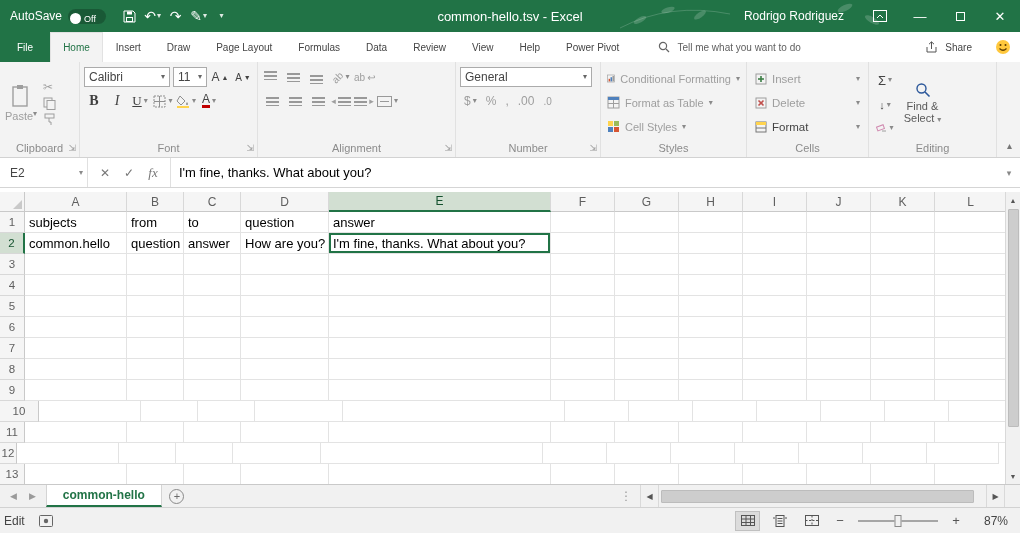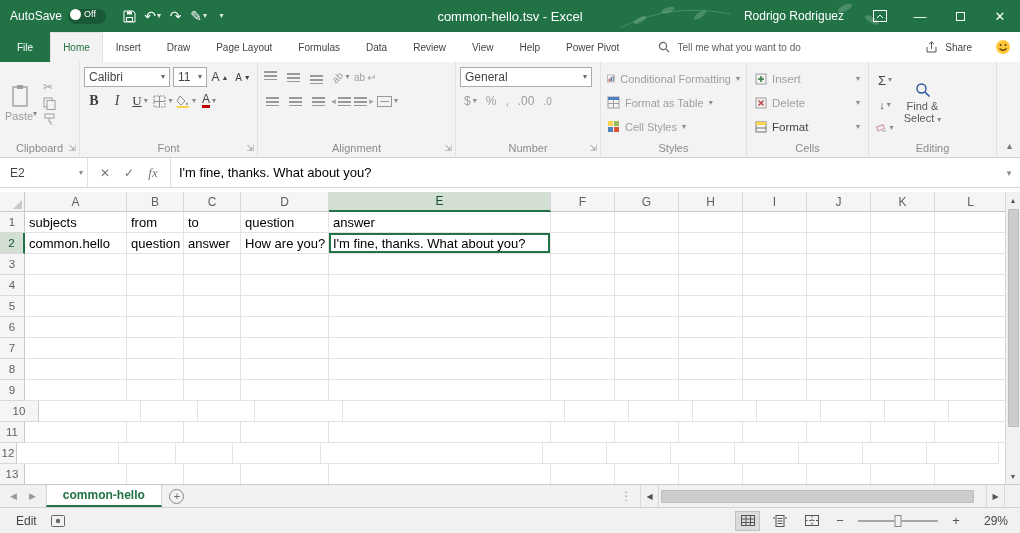--- a/index.html
+++ b/index.html
@@ -4,21 +4,21 @@
 <style>
 *{margin:0;padding:0;box-sizing:border-box}
 html,body{width:1020px;height:533px;overflow:hidden}
 body{font-family:"Liberation Sans",sans-serif;background:#fff;color:#222}
 .app{width:1020px;height:533px;display:flex;flex-direction:column}
 .dd{font-size:8px;color:#8a8a8a;line-height:1}
 
 .titlebar{height:32px;background:#217346;color:#fff;display:flex;align-items:center;position:relative;flex:none}
 .decor{position:absolute;right:130px;top:0;pointer-events:none}
 .autosave{display:flex;align-items:center;gap:6px;font-size:12px;padding:0 12px 0 10px}
-.pill{width:38px;height:15px;border-radius:8px;background:rgba(0,0,0,.22);display:flex;align-items:flex-start;gap:3px;padding:0 2px}
+.pill{width:38px;height:15px;border-radius:8px;background:rgba(0,0,0,.22);display:flex;align-items:flex-end;gap:3px;padding:0 2px}
 .knob{width:11px;height:11px;border-radius:50%;background:#fff}
 .pill-label{font-size:9px;color:#fff}
 .qat{display:flex;align-items:center}
 .qat-btn{min-width:23px;height:28px;display:flex;align-items:center;justify-content:center;gap:1px;font-size:14px;color:#fff}
 .qat .dd{color:#fff;opacity:.85}
 .title-text{position:absolute;left:0;right:0;top:0;height:32px;display:flex;align-items:center;justify-content:center;font-size:13px;pointer-events:none}
 .tb-right{margin-left:auto;display:flex;align-items:stretch;height:32px;position:relative;z-index:2}
 .user-name{font-size:12px;display:flex;align-items:center;margin-right:16px}
 .win-btn{width:40px;display:flex;align-items:center;justify-content:center;font-size:13px;color:#fff}
 .max-box{width:9px;height:9px;border:1px solid #fff}
@@ -94,21 +94,21 @@
 .addsheet{width:30px;display:flex;align-items:center;justify-content:center}
 .plus-circle{width:15px;height:15px;border-radius:50%;border:1px solid #8a8a8a;color:#6a6a6a;font-size:11px;line-height:12px;text-align:center}
 .tab-spacer{flex:1;display:flex;align-items:center;justify-content:flex-end;color:#9a9a9a;padding-right:8px}
 .hscroll{display:flex;align-items:stretch;width:380px}
 .hs-btn{width:18px;display:flex;align-items:center;justify-content:center;color:#555;font-size:8px;background:#f1f1f1;border-left:1px solid #d9d9d9}
 .hs-track{flex:1;display:flex;align-items:center;background:#f1f1f1;border-left:1px solid #d9d9d9;padding:0 2px}
 .hs-thumb{height:13px;width:97%;background:#cdcdcd;border:1px solid #bcbcbc;border-radius:1px}
 .hs-corner{width:16px;background:#f1f1f1;border-left:1px solid #d9d9d9}
 
 .statusbar{height:26px;background:#f1f1f1;border-top:1px solid #d2d2d2;display:flex;align-items:center;flex:none;font-size:12px;color:#444}
-.status-left{display:flex;align-items:center;gap:14px;padding-left:16px}
+.status-left{display:flex;align-items:center;gap:14px;padding-left:4px}
 .status-right{margin-left:auto;display:flex;align-items:center;gap:7px;padding-right:12px}
 .view-btn{width:25px;height:20px;display:flex;align-items:center;justify-content:center}
 .view-btn.pressed{background:#dcdcdc;border:1px solid #c0c0c0}
 .zoom-sym{width:18px;text-align:center;color:#555;font-size:13px}
 .zoom-track{width:80px;height:2px;background:#a6a6a6;position:relative;margin:0 2px}
 .zoom-thumb{position:absolute;left:50%;top:-5px;width:7px;height:12px;background:#f1f1f1;border:1px solid #8a8a8a;transform:translateX(-50%)}
 .zoom-val{width:36px;text-align:right}
 </style>
 </head>
 <body>
@@ -774,17 +774,17 @@
             <rect x="0.5" y="0.5" width="13" height="10" fill="none" stroke="#555"></rect>
             <line x1="7" y1="0.5" x2="7" y2="10.5" stroke="#555" stroke-dasharray="2 1.5"></line>
             <line x1="0.5" y1="5.5" x2="13.5" y2="5.5" stroke="#555" stroke-dasharray="2 1.5"></line>
           </svg>
         </span>
       <span class="zoom-sym">−</span>
       <div class="zoom-track">
           <div class="zoom-thumb"></div>
         </div>
       <span class="zoom-sym">+</span>
-      <span class="zoom-val">29%</span>
+      <span class="zoom-val">87%</span>
     </div>
   </div>
 
 </div>
 
 </body></html>

